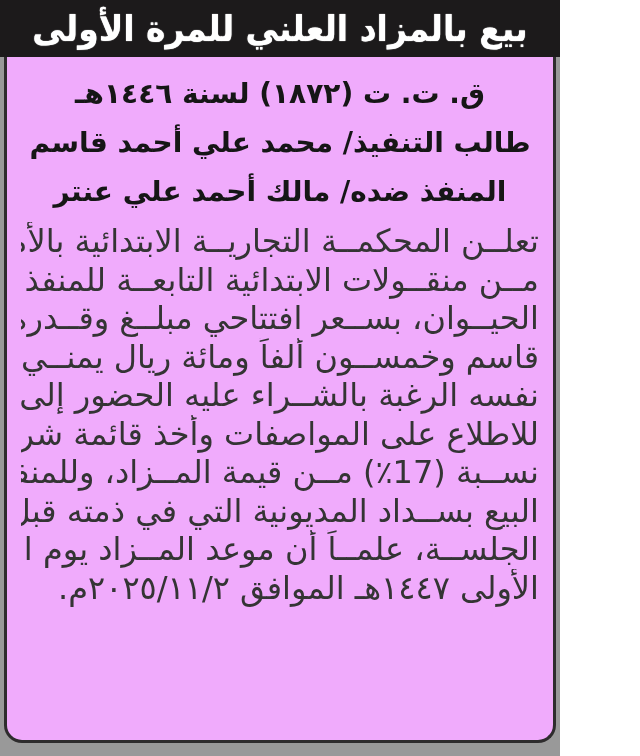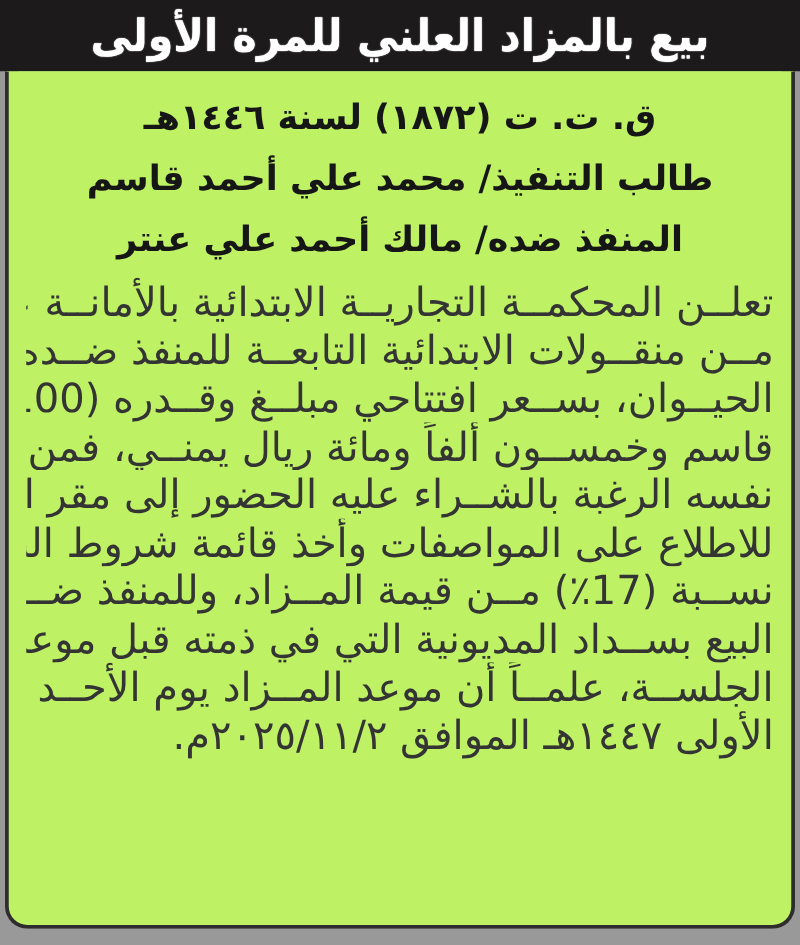--- a/index.html
+++ b/index.html
@@ -3,21 +3,21 @@
 <meta charset="utf-8">
 <style>
   * { box-sizing: border-box; margin: 0; padding: 0; }
   html, body {
     width: 640px; height: 756px;
     font-family: "DejaVu Sans", sans-serif;
     overflow: hidden;
   }
   .page {
     position: relative;
-    width: 640px; height: 756px;
+    width: 560px; height: 756px;
     background: #999999;
   }
   
   .banner {
     position: absolute; top: 0; left: 0; right: 0;
     height: 57px;
     background: #1c1a1b;
     display: flex; align-items: center; justify-content: center;
   }
   .banner-title {
@@ -26,21 +26,21 @@
     font-size: 33px;
     font-weight: bold;
     transform: scaleY(1.08);
     text-shadow: 0 0 1px #ffffff;
   }
   
   .ad-box {
     position: absolute;
     top: 57px; left: 4px; right: 4px;
     height: 686px;
-    background: #bef264;
+    background: #f0abfc;
     border: 3px solid #2e2c2d;
     border-top: none;
     border-radius: 0 0 18px 18px;
     padding: 12px 14px 0 14px;
     direction: rtl;
     overflow: hidden;
   }
   .headline {
     text-align: center;
     font-weight: bold;

